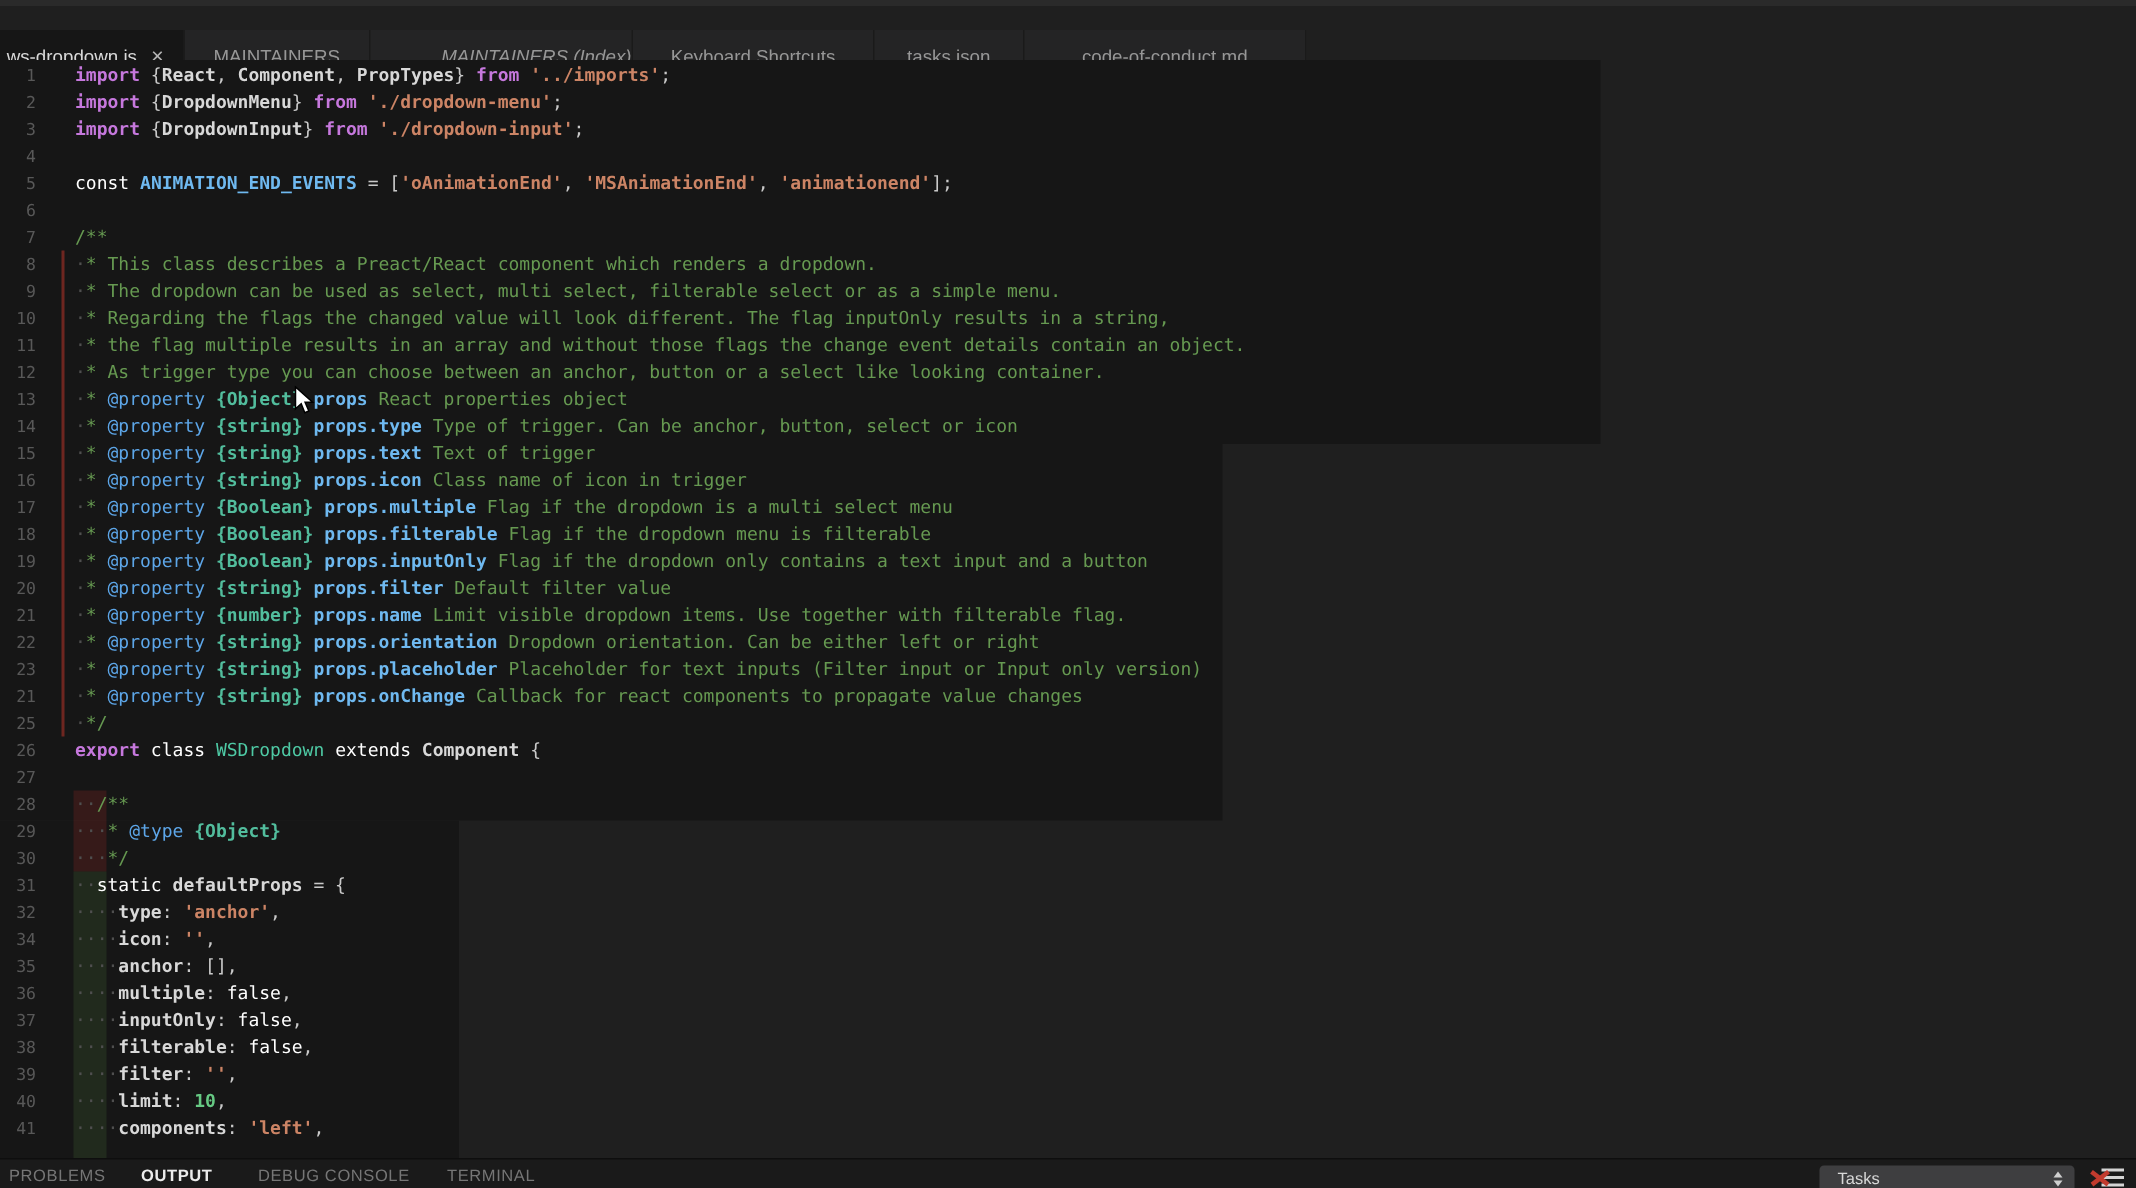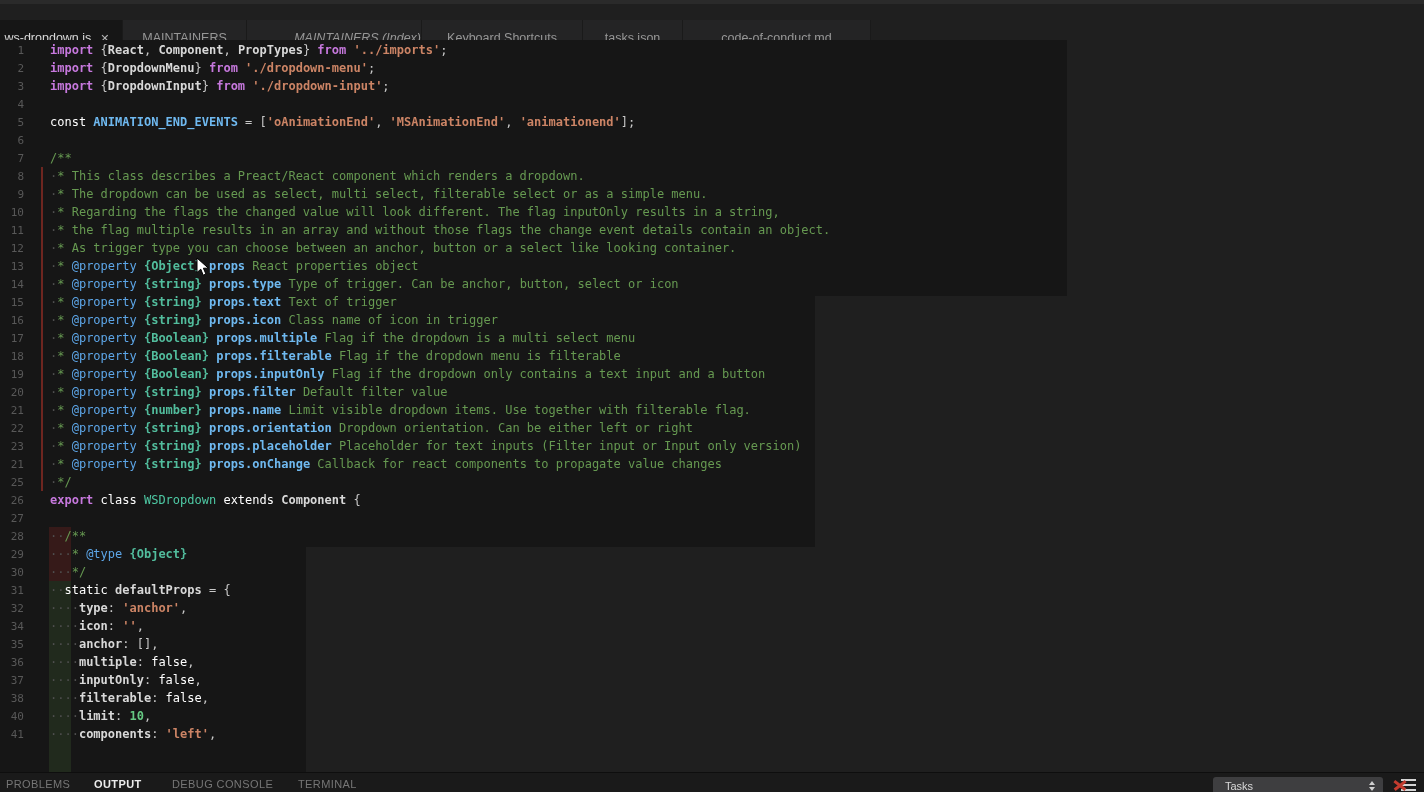--- a/index.html
+++ b/index.html
@@ -126,20 +126,21 @@
       <div class="line"><span class="ln">28</span><span class="c-ws">··</span><span class="c-com">/**</span></div>
       <div class="line"><span class="ln">29</span><span class="c-ws">···</span><span class="c-com">* </span><span class="c-tag">@type </span><span class="c-type">{Object}</span></div>
       <div class="line"><span class="ln">30</span><span class="c-ws">···</span><span class="c-com">*/</span></div>
       <div class="line"><span class="ln">31</span><span class="c-ws">··</span><span class="c-kwb">static </span><span class="c-id">defaultProps</span><span class="c-p"> = {</span></div>
       <div class="line"><span class="ln">32</span><span class="c-ws">····</span><span class="c-id">type</span><span class="c-p">: </span><span class="c-str">'anchor'</span><span class="c-p">,</span></div>
       <div class="line"><span class="ln">34</span><span class="c-ws">····</span><span class="c-id">icon</span><span class="c-p">: </span><span class="c-str">''</span><span class="c-p">,</span></div>
       <div class="line"><span class="ln">35</span><span class="c-ws">····</span><span class="c-id">anchor</span><span class="c-p">: [],</span></div>
       <div class="line"><span class="ln">36</span><span class="c-ws">····</span><span class="c-id">multiple</span><span class="c-p">: </span><span class="c-kwb">false</span><span class="c-p">,</span></div>
       <div class="line"><span class="ln">37</span><span class="c-ws">····</span><span class="c-id">inputOnly</span><span class="c-p">: </span><span class="c-kwb">false</span><span class="c-p">,</span></div>
       <div class="line"><span class="ln">38</span><span class="c-ws">····</span><span class="c-id">filterable</span><span class="c-p">: </span><span class="c-kwb">false</span><span class="c-p">,</span></div>
+      <div class="line"><span class="ln">39</span><span class="c-ws">····</span><span class="c-id">filter</span><span class="c-p">: </span><span class="c-str">''</span><span class="c-p">,</span></div>
       <div class="line"><span class="ln">40</span><span class="c-ws">····</span><span class="c-id">limit</span><span class="c-p">: </span><span class="c-num">10</span><span class="c-p">,</span></div>
       <div class="line"><span class="ln">41</span><span class="c-ws">····</span><span class="c-id">components</span><span class="c-p">: </span><span class="c-str">'left'</span><span class="c-p">,</span></div>
     </div>
   <svg class="mouse-cursor" viewBox="0 0 14 20">
     <path d="M1 1 L1 15.5 L4.8 12.2 L7.2 18.2 L9.9 17 L7.4 11.2 L12.4 11.2 Z" fill="#ffffff" stroke="#000000" stroke-width="1"></path>
   </svg>
 </div>
 
 <div class="panel">
   <div>

